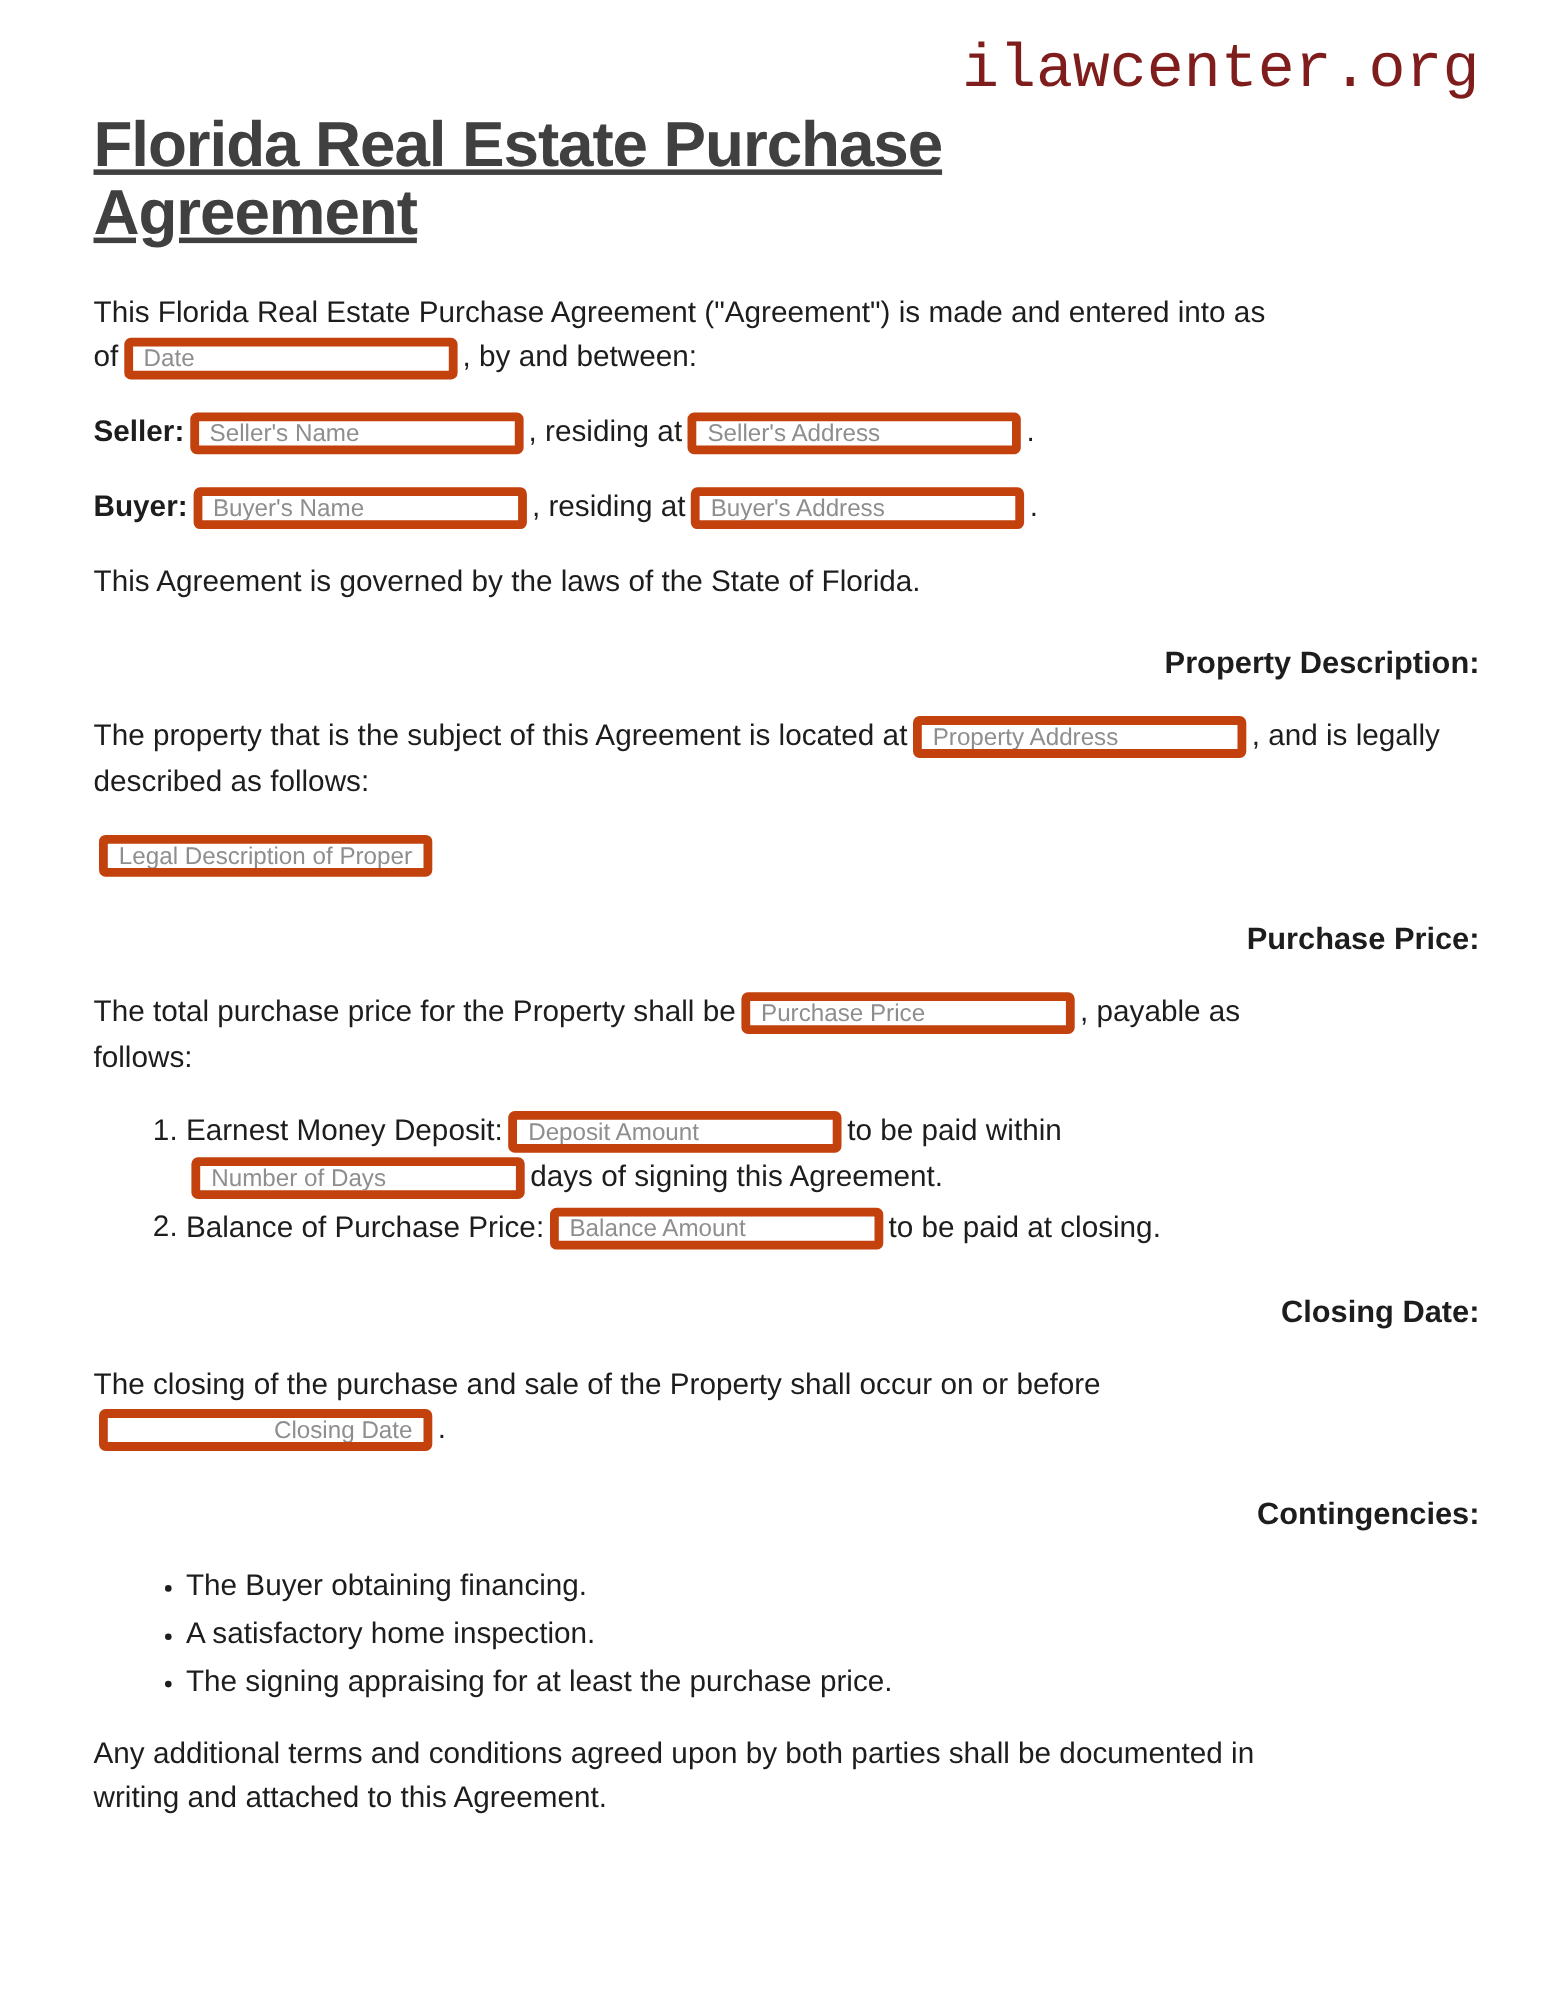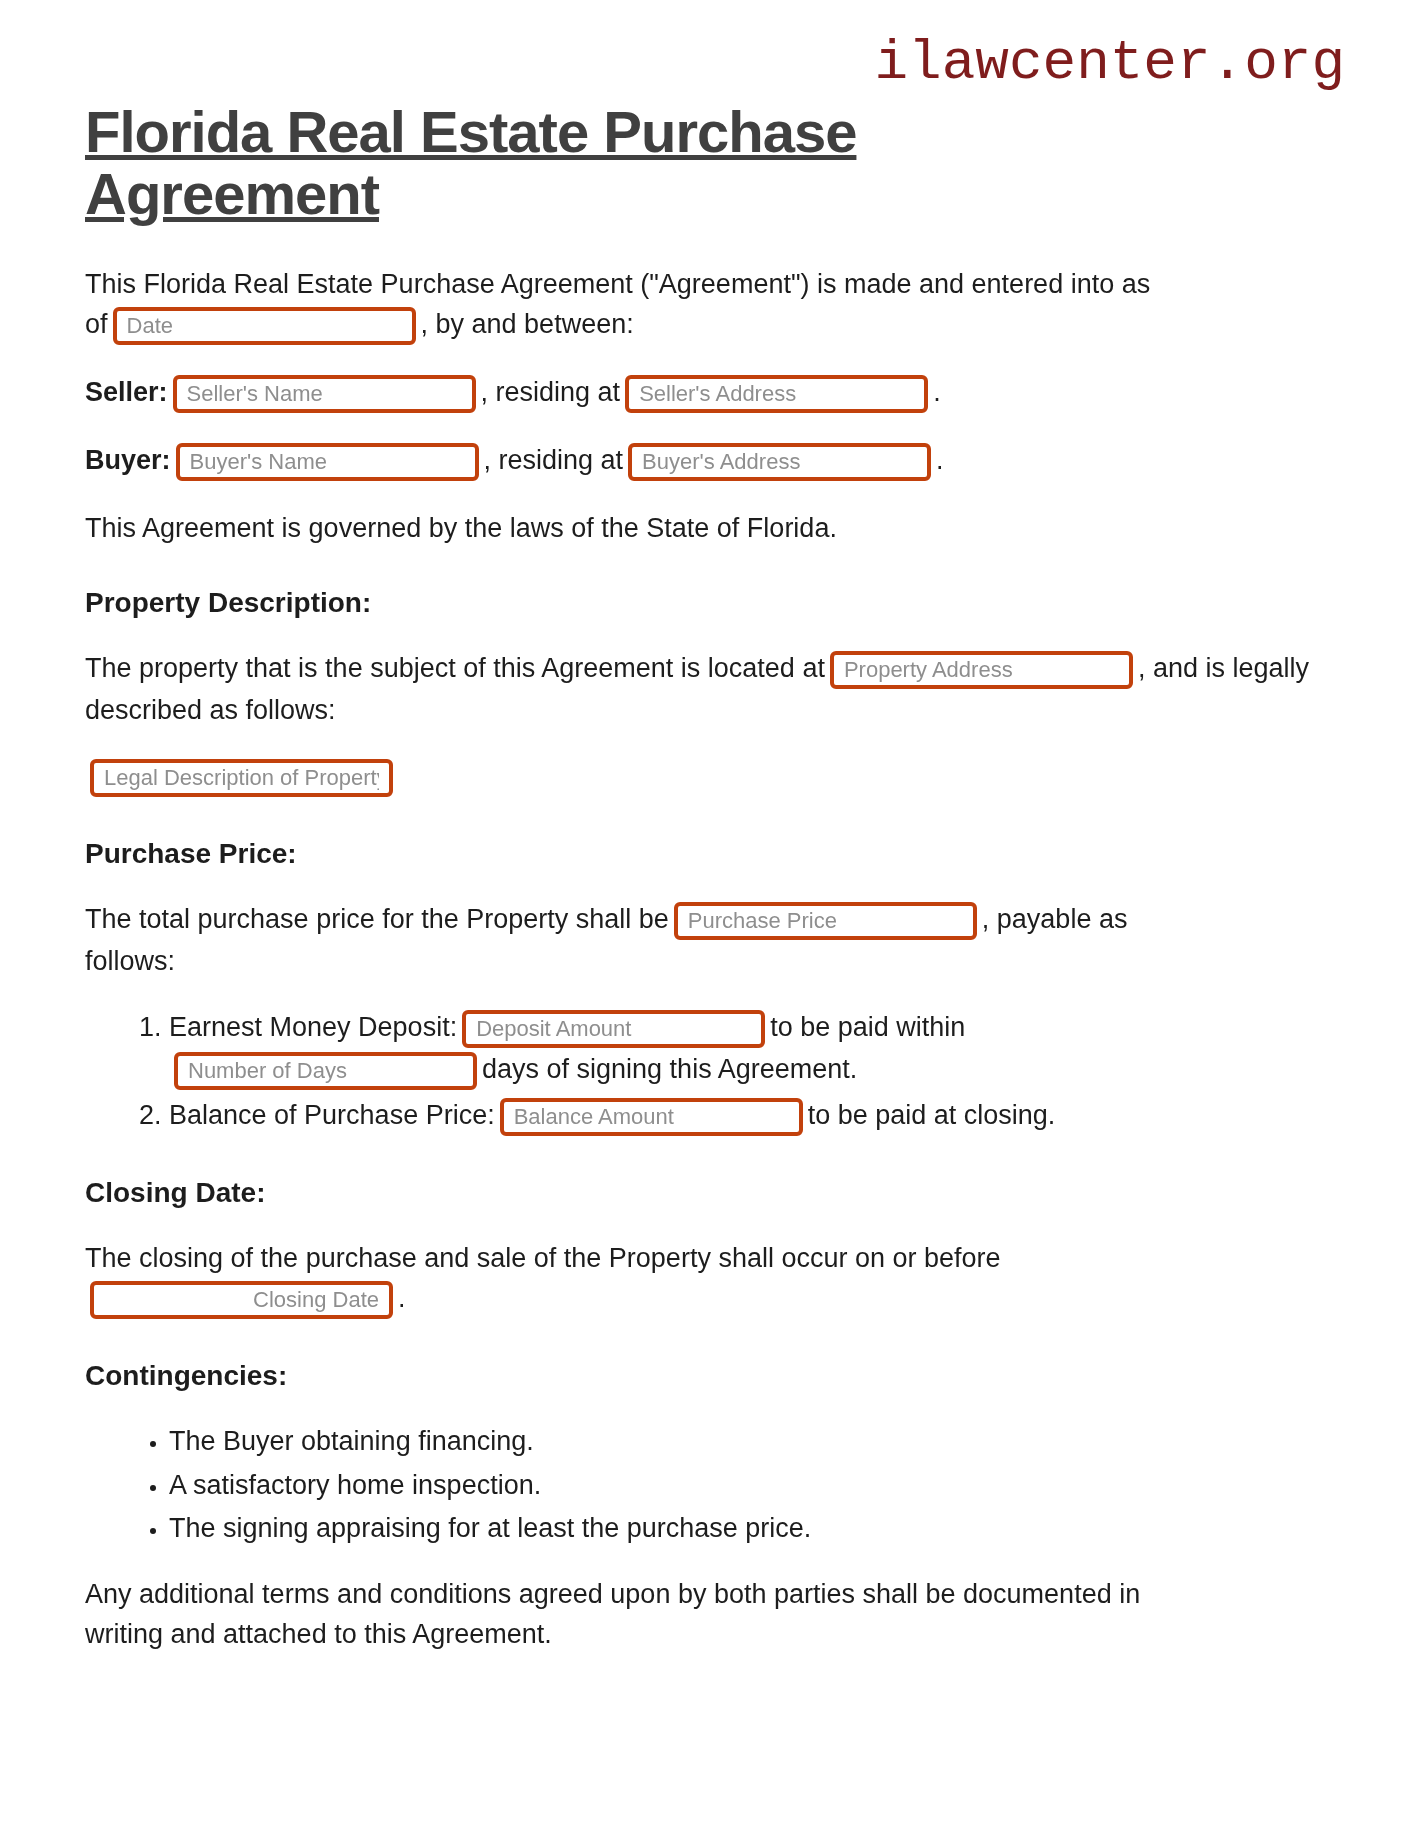--- a/index.html
+++ b/index.html
@@ -36,29 +36,30 @@
   p {
     font-size: 27px;
     line-height: 1.47;
     margin: 26px 0;
     max-width: 1262px;
   }
   .section-heading {
     font-weight: 700;
     font-size: 28px;
     margin: 34px 0 26px 0;
+    text-align: right;
   }
   .plabel { font-weight: 700; }
   input.field {
     font-family: "Liberation Sans", sans-serif;
     font-size: 22px;
     color: #444444;
     height: 38px;
     width: 303px;
-    border: 4px solid #c2410c;
+    border: 8px solid #c2410c;
     border-radius: 6px;
     padding: 0 10px;
     margin: 2px 5px;
     vertical-align: middle;
     background: #ffffff;
     outline: none;
   }
   input.field::placeholder { color: #8e8e8e; opacity: 1; }
   .field-date     { width: 300px; border-color: #5f5f5f; }
   .field-name     { width: 307px; }

